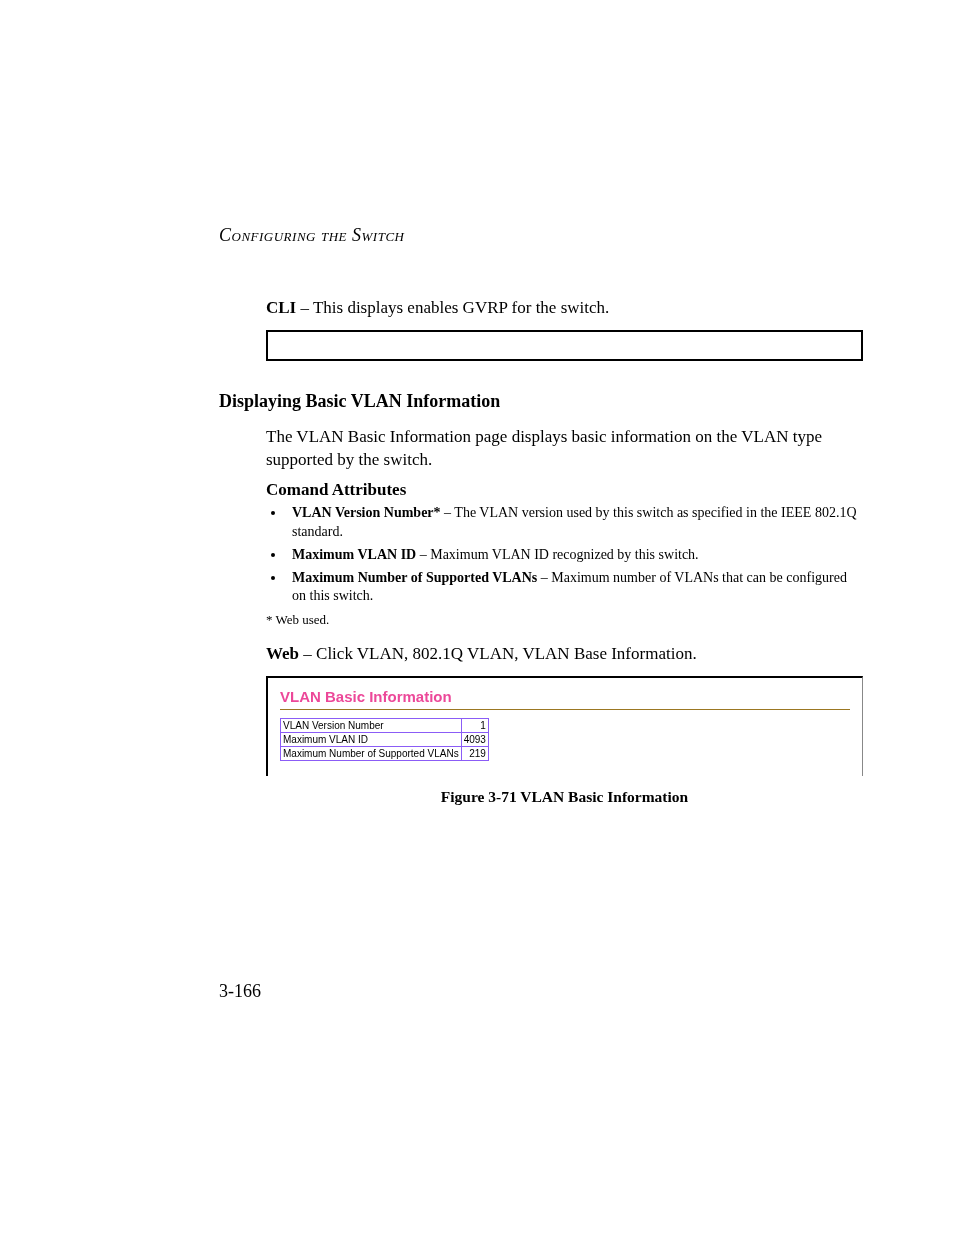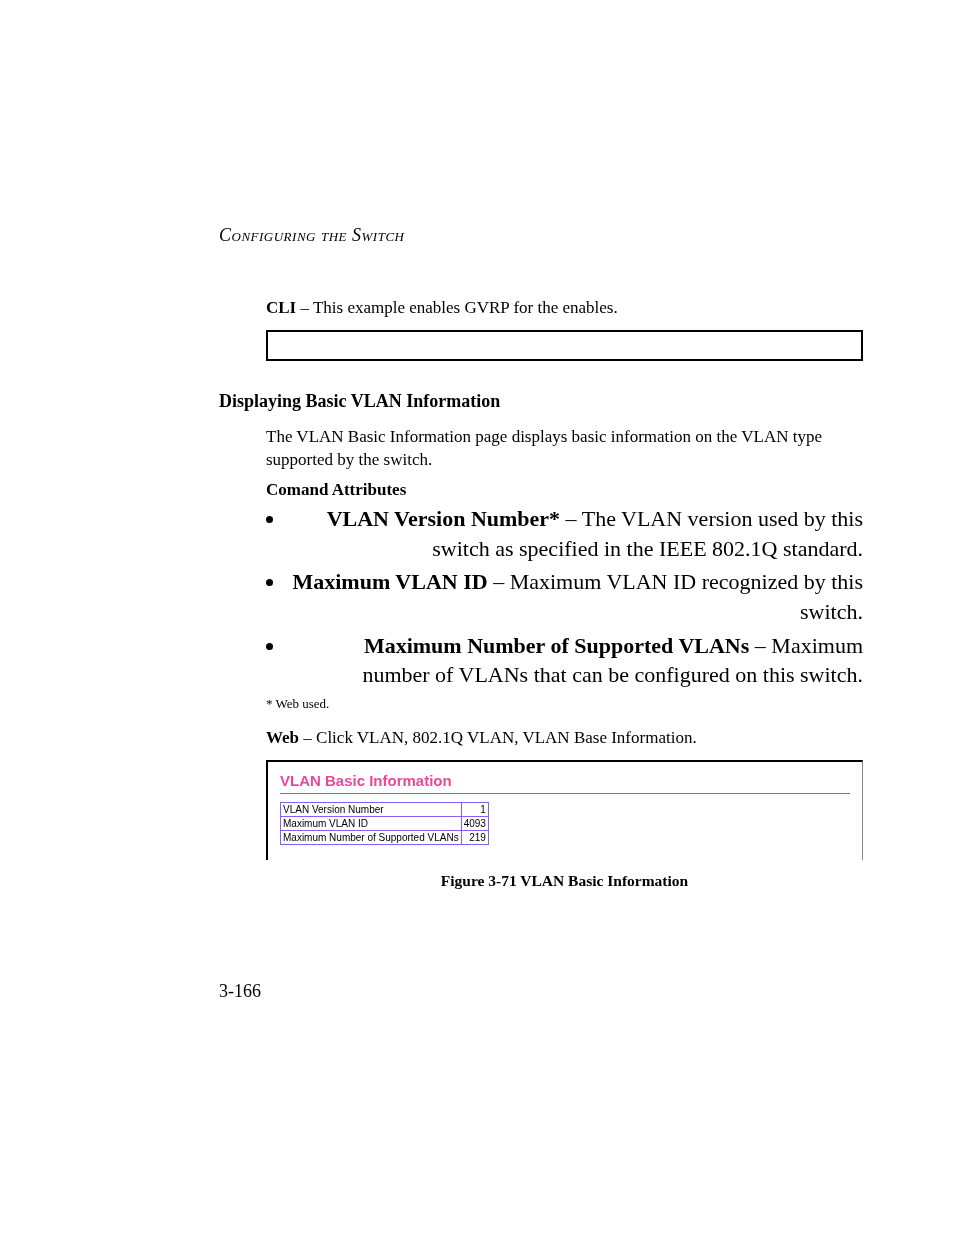--- a/index.html
+++ b/index.html
@@ -57,25 +57,24 @@
   .subhead {
     font-weight: bold;
     font-size: 17px;
     margin-bottom: 4px;
   }
   ul.attrs {
     margin: 0 0 6px 0;
     padding: 0 0 0 20px;
   }
   ul.attrs li {
-    font-size: 22px;
+    font-size: 14px;
     line-height: 1.35;
     margin-bottom: 4px;
     padding-left: 6px;
-    text-align: right;
   }
   ul.attrs li b { font-weight: bold; }
   .footnote {
     font-size: 13px;
     margin: 4px 0 16px 0;
   }
   .web-line {
     font-size: 17px;
     margin-bottom: 12px;
   }
@@ -135,21 +134,21 @@
 <body>
 
 <div class="page">
 
   <div class="running-head">
     <span class="first">Configuring the Switch</span>
   </div>
 
   <div class="indent-block">
     <div class="cli-line">
-      <b>CLI</b><span> – This example enables GVRP for the enables.</span>
+      <b>CLI</b><span> – This displays enables GVRP for the switch.</span>
     </div>
     <div class="code-box"></div>
   </div>
 
   <div class="section-head">Displaying Basic VLAN Information</div>
 
   <div class="indent-block">
     <div class="para">The VLAN Basic Information page displays basic information on the VLAN type supported by the switch.</div>
 
     <div class="subhead">Comand Attributes</div>

